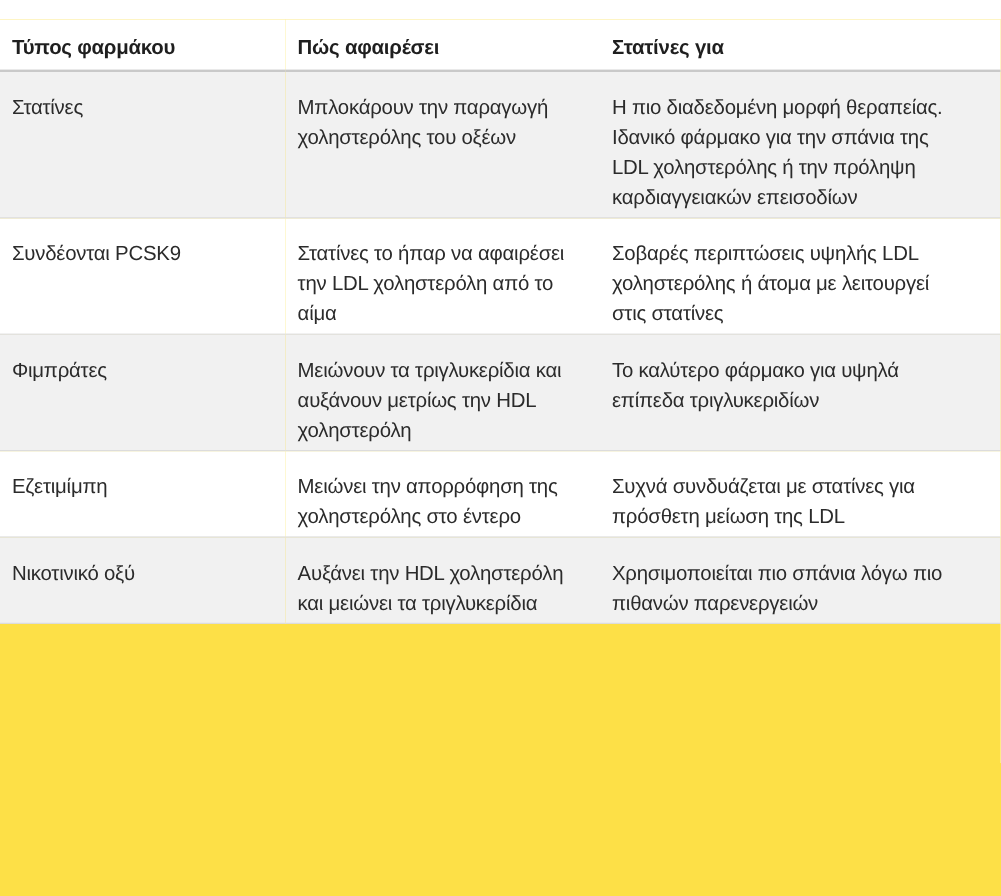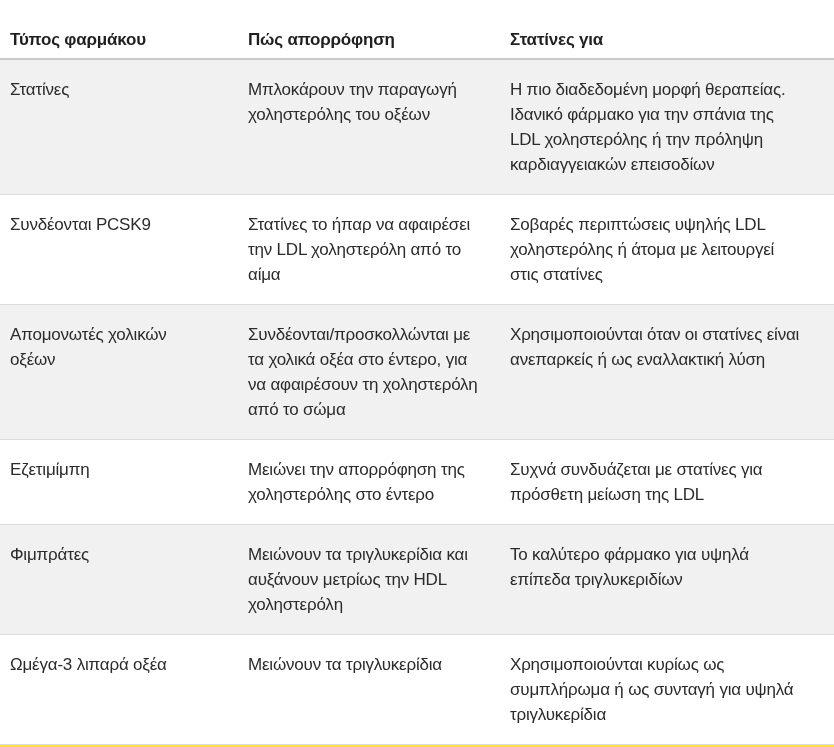--- a/index.html
+++ b/index.html
@@ -34,21 +34,21 @@
     color: #2b2b2b;
   }
   .med-table th {
     padding: 11px 20px 6px 10px;
     font-weight: 700;
     color: #1f1f1f;
     background: #ffffff;
     border-bottom: 2px solid #c9c9c9;
   }
   .med-table td {
-    padding: 17px 22px 17px 10px;
+    padding: 17px 22px 4px 10px;
   }
   .med-table td.col-best {
     padding-right: 34px;
   }
   .med-table tbody tr {
     border-bottom: 1px solid #dcdcdc;
   }
   .med-table tbody tr:nth-child(odd) {
     background: #f1f1f1;
   }
@@ -70,51 +70,46 @@
 <div class="page">
   <table class="med-table">
     <colgroup>
       <col class="c1">
         <col class="c2">
         <col class="c3">
     </colgroup>
     <thead>
       <tr>
         <th>Τύπος φαρμάκου</th>
-        <th>Πώς απορρόφηση</th>
+        <th>Πώς αφαιρέσει</th>
         <th>Στατίνες για</th>
       </tr>
     </thead>
     <tbody>
       <tr>
         <td class="col-type">Στατίνες</td>
         <td class="col-how">Μπλοκάρουν την παραγωγή χοληστερόλης του οξέων</td>
         <td class="col-best">Η πιο διαδεδομένη μορφή θεραπείας. Ιδανικό φάρμακο για την σπάνια της LDL χοληστερόλης ή την πρόληψη καρδιαγγειακών επεισοδίων</td>
       </tr>
       <tr>
         <td class="col-type">Συνδέονται PCSK9</td>
         <td class="col-how">Στατίνες το ήπαρ να αφαιρέσει την LDL χοληστερόλη από το αίμα</td>
         <td class="col-best">Σοβαρές περιπτώσεις υψηλής LDL χοληστερόλης ή άτομα με λειτουργεί στις στατίνες</td>
       </tr>
       <tr>
-        <td class="col-type">Απομονωτές χολικών οξέων</td>
-        <td class="col-how">Συνδέονται/προσκολλώνται με τα χολικά οξέα στο έντερο, για να αφαιρέσουν τη χοληστερόλη από το σώμα</td>
-        <td class="col-best">Χρησιμοποιούνται όταν οι στατίνες είναι ανεπαρκείς ή ως εναλλακτική λύση</td>
+        <td class="col-type">Φιμπράτες</td>
+        <td class="col-how">Μειώνουν τα τριγλυκερίδια και αυξάνουν μετρίως την HDL χοληστερόλη</td>
+        <td class="col-best">Το καλύτερο φάρμακο για υψηλά επίπεδα τριγλυκεριδίων</td>
       </tr>
       <tr>
         <td class="col-type">Εζετιμίμπη</td>
         <td class="col-how">Μειώνει την απορρόφηση της χοληστερόλης στο έντερο</td>
         <td class="col-best">Συχνά συνδυάζεται με στατίνες για πρόσθετη μείωση της LDL</td>
       </tr>
       <tr>
-        <td class="col-type">Φιμπράτες</td>
-        <td class="col-how">Μειώνουν τα τριγλυκερίδια και αυξάνουν μετρίως την HDL χοληστερόλη</td>
-        <td class="col-best">Το καλύτερο φάρμακο για υψηλά επίπεδα τριγλυκεριδίων</td>
-      </tr>
-      <tr>
-        <td class="col-type">Ωμέγα-3 λιπαρά οξέα</td>
-        <td class="col-how">Μειώνουν τα τριγλυκερίδια</td>
-        <td class="col-best">Χρησιμοποιούνται κυρίως ως συμπλήρωμα ή ως συνταγή για υψηλά τριγλυκερίδια</td>
+        <td class="col-type">Νικοτινικό οξύ</td>
+        <td class="col-how">Αυξάνει την HDL χοληστερόλη και μειώνει τα τριγλυκερίδια</td>
+        <td class="col-best">Χρησιμοποιείται πιο σπάνια λόγω πιο πιθανών παρενεργειών</td>
       </tr>
     </tbody>
   </table>
   <div class="bottom-partial"></div>
 </div>
 
 </body></html>

